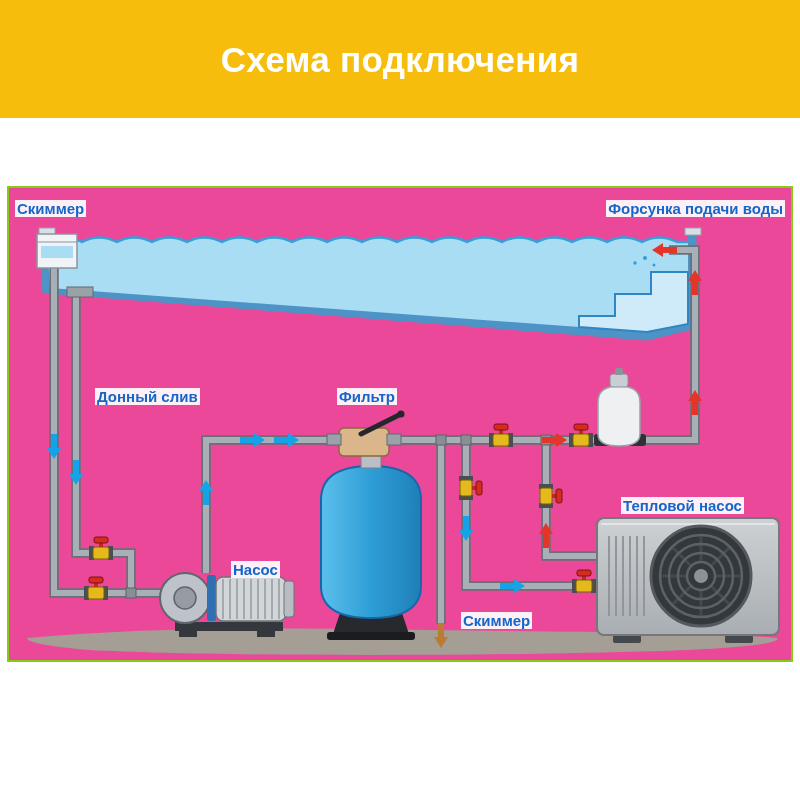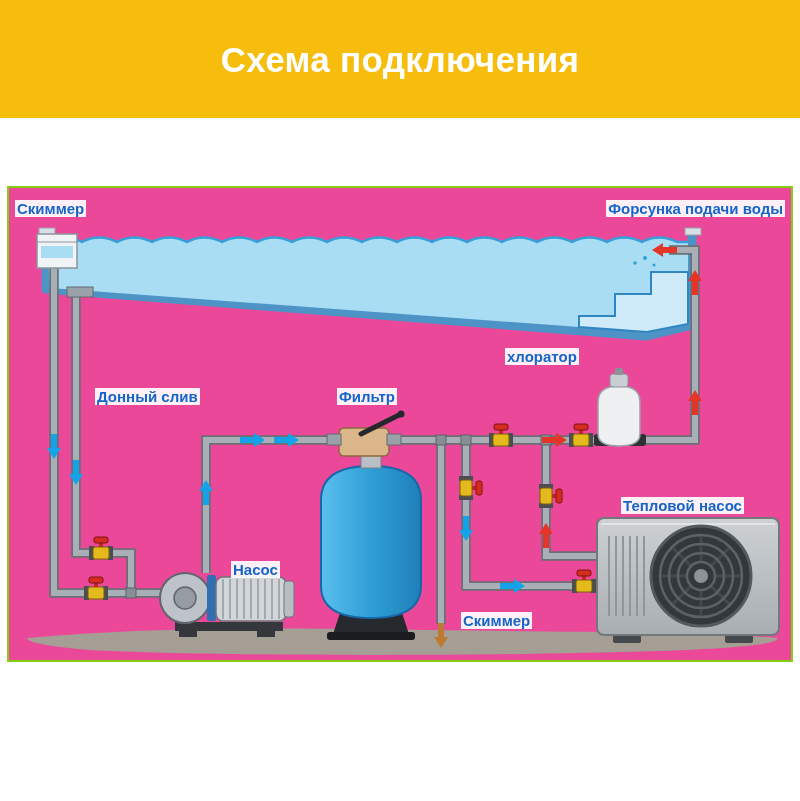--- a/index.html
+++ b/index.html
@@ -222,18 +222,17 @@
       <circle cx="626" cy="75" r="1.7"></circle>
       <circle cx="645" cy="77" r="1.5"></circle>
     </g>
   </svg>
 
   <div class="lbl" style="left:6px;top:12px;">Скиммер</div>
   <div class="lbl lbl-right">Форсунка подачи воды</div>
   <div class="lbl" style="left:86px;top:200px;">Донный слив</div>
   <div class="lbl" style="left:328px;top:200px;">Фильтр</div>
   <div class="lbl" style="left:496px;top:160px;">
-    <div>хлоратор</div>
   </div>
   <div class="lbl" style="left:222px;top:373px;">Насос</div>
   <div class="lbl" style="left:612px;top:309px;">Тепловой насос</div>
   <div class="lbl" style="left:452px;top:424px;">Скиммер</div>
 </div>
 
 </body></html>

